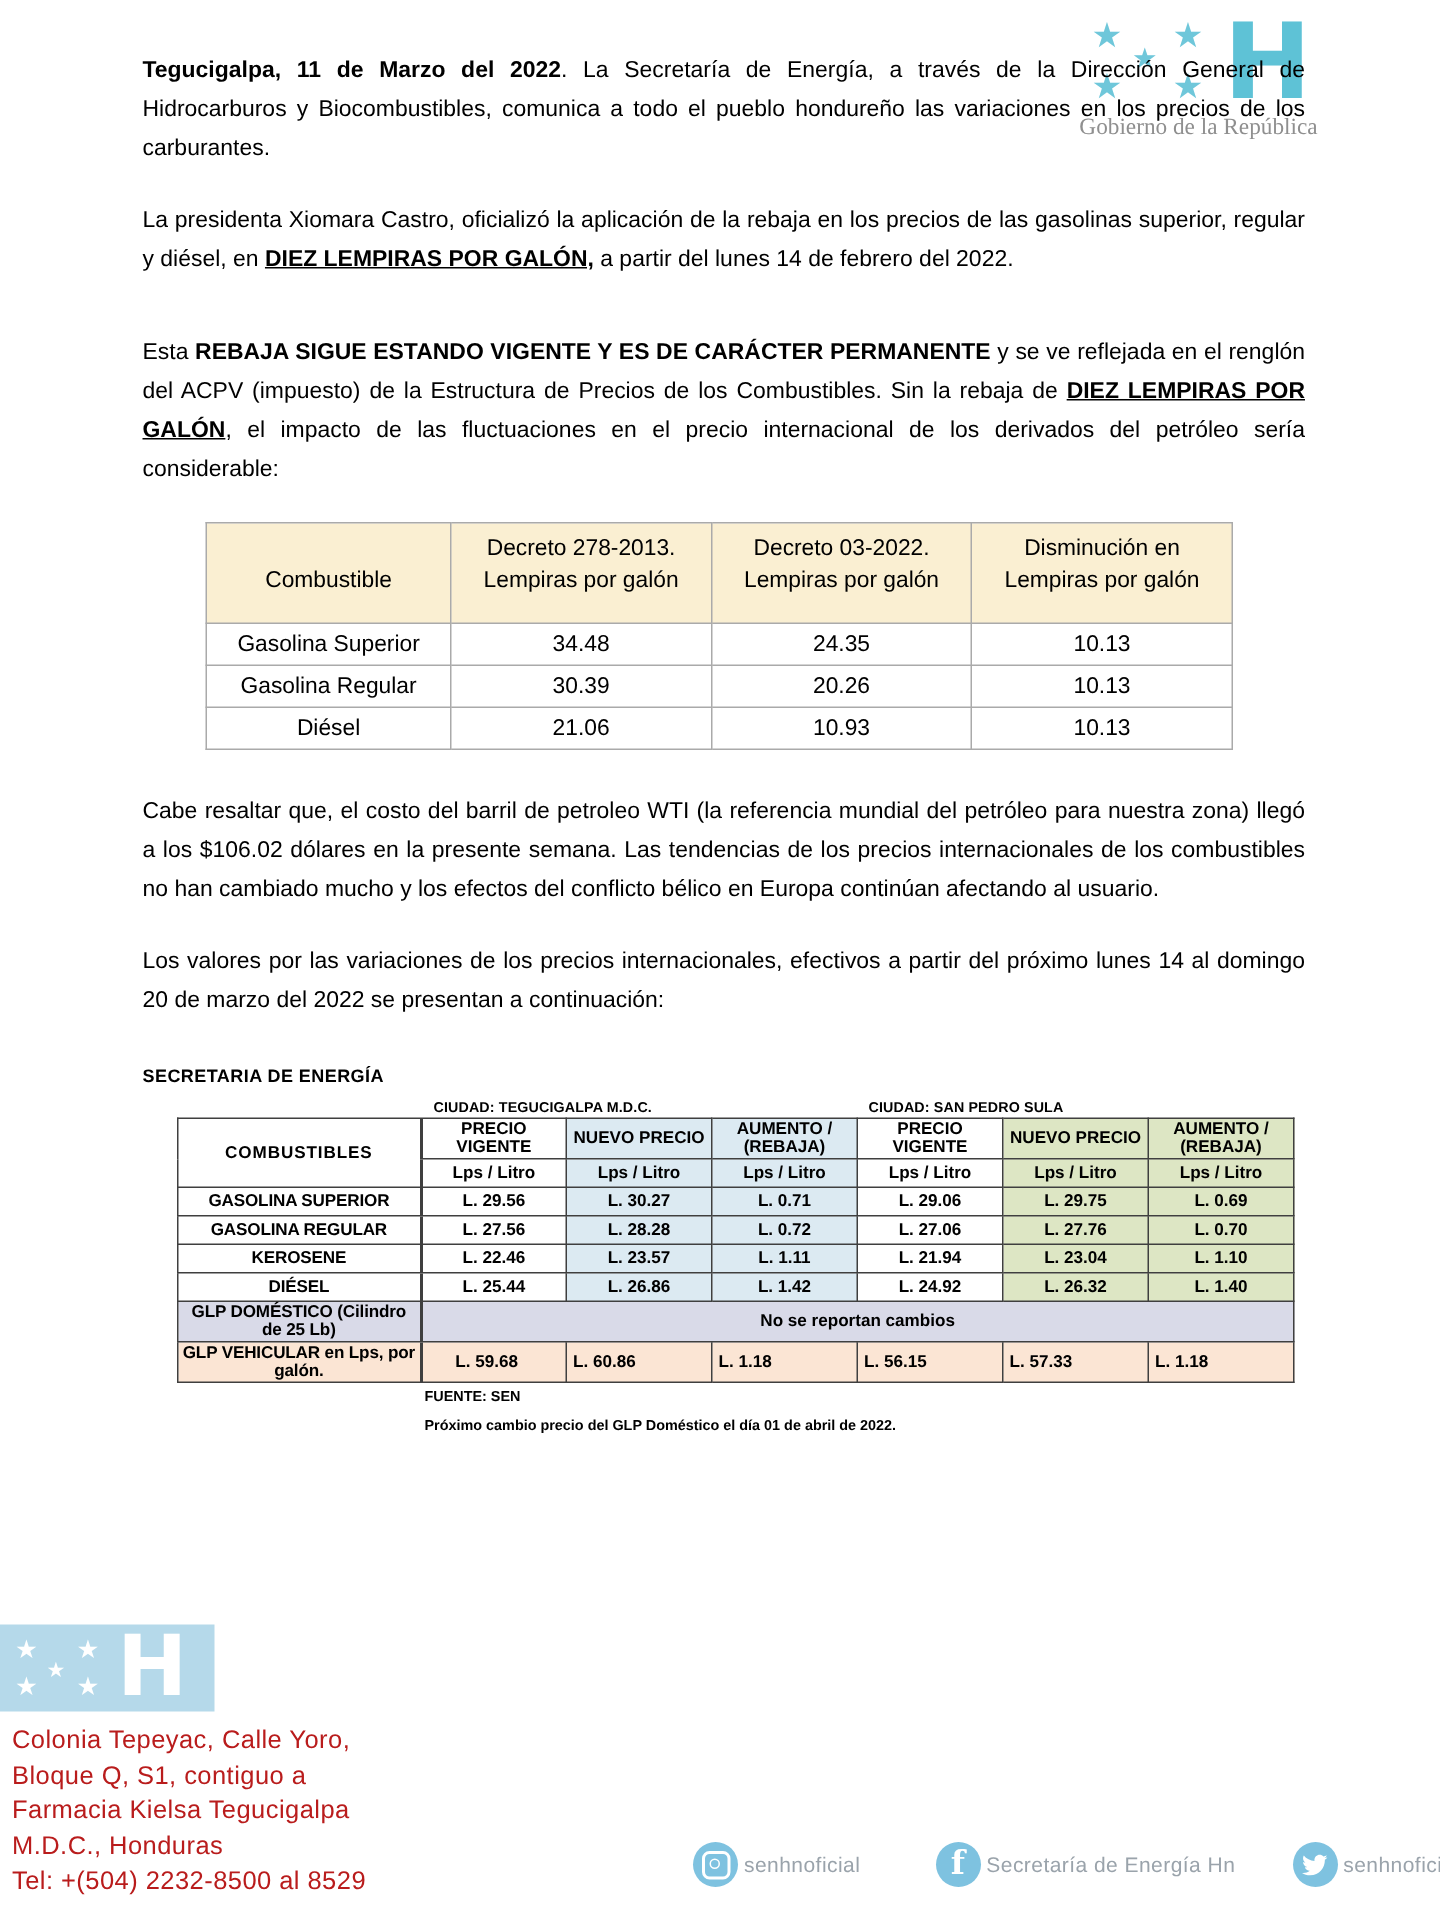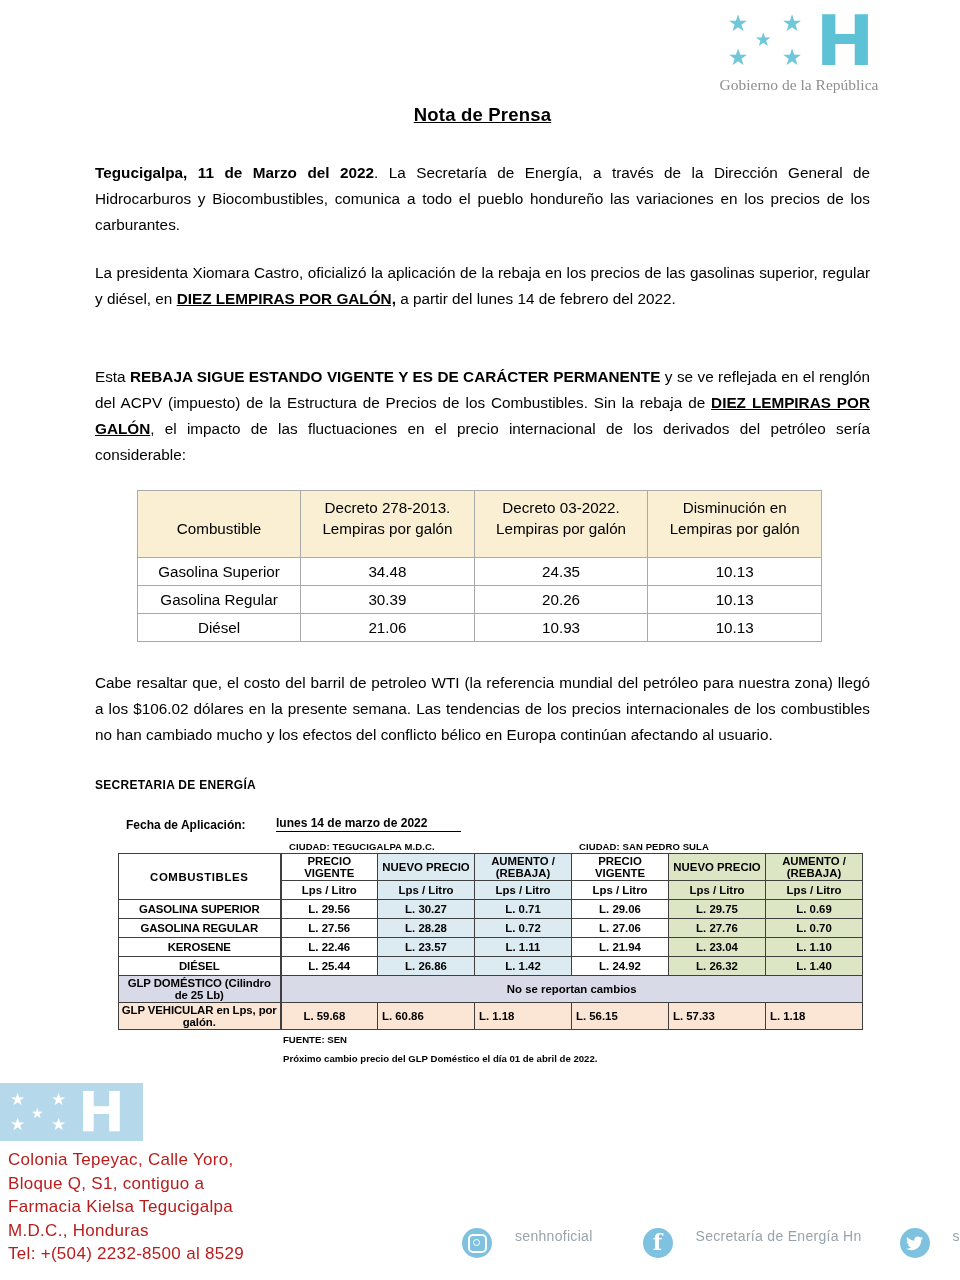--- a/index.html
+++ b/index.html
@@ -248,21 +248,22 @@
     position: absolute;
     left: 462px;
     top: 1228px;
     display: flex;
     align-items: center;
     gap: 0;
     width: 500px;
   }
   .soc {
     display: flex;
-    gap: 23px;
+    align-items: center;
+    gap: 4px;
   }
   .soc.ig { margin-right: 50px; }
   .soc.fb { margin-right: 38px; }
   .soc-icon {
     width: 30px;
     height: 30px;
     border-radius: 50%;
     background: #7ec2e0;
     display: flex;
     align-items: center;
@@ -303,31 +304,30 @@
       <span class="st s4">★</span>
       <span class="st s5">★</span>
     </div>
     <div class="logo-h">H</div>
   </div>
   <div class="logo-sub">Gobierno de la República</div>
 </div>
 
 <div class="doc">
 
-  <div class="title">Nota de Prensa</div>
 
   <p class="para p1">
     <b>Tegucigalpa, 11 de Marzo del 2022</b><span>. La Secretaría de Energía, a través de la Dirección General de Hidrocarburos y Biocombustibles, comunica a todo el pueblo hondureño las variaciones en los precios de los carburantes.</span>
   </p>
 
   <p class="para">
     <span>La presidenta Xiomara Castro, oficializó la aplicación de la rebaja en los precios de las gasolinas superior, regular y diésel, en </span><span class="u">DIEZ LEMPIRAS POR GALÓN,</span><span> a partir del lunes 14 de febrero del 2022.</span>
   </p>
 
-  <p class="para" style="margin-top:52px">
+  <p class="para" style="margin-top:36px">
     <span>Esta </span><b>REBAJA SIGUE ESTANDO VIGENTE Y ES DE CARÁCTER PERMANENTE</b><span> y se ve reflejada en el renglón del ACPV (impuesto) de la Estructura de Precios de los Combustibles. Sin la rebaja de </span><span class="u">DIEZ LEMPIRAS POR GALÓN</span><span>, el impacto de las fluctuaciones en el precio internacional de los derivados del petróleo sería considerable:</span>
   </p>
 
   <div class="tbl1-wrap">
     <table class="t1">
       <thead>
         <tr>
           <th class="first">Combustible</th>
           <th>
             <span>Decreto 278-2013.</span><br>
@@ -361,27 +361,24 @@
           <td>21.06</td>
           <td>10.93</td>
           <td>10.13</td>
         </tr>
       </tbody>
     </table>
   </div>
 
   <p class="para" style="margin-top:28px">Cabe resaltar que, el costo del barril de petroleo WTI (la referencia mundial del petróleo para nuestra zona) llegó a los $106.02 dólares en la presente semana. Las tendencias de los precios internacionales de los combustibles no han cambiado mucho y los efectos del conflicto bélico en Europa continúan afectando al usuario.</p>
 
+  <p class="para">Los valores por las variaciones de los precios internacionales, efectivos a partir del próximo lunes 14 al domingo 20 de marzo del 2022 se presentan a continuación:</p>
 
   <div class="sen-title">SECRETARIA DE ENERGÍA</div>
 
-  <div class="fecha-row">
-    <span class="fecha-label">Fecha de Aplicación:</span>
-    <span class="fecha-value">lunes 14 de marzo de 2022</span>
-  </div>
 
   <div class="cities">
     <span class="city-a">CIUDAD: TEGUCIGALPA M.D.C.</span>
     <span class="city-b">CIUDAD: SAN PEDRO SULA</span>
   </div>
 
   <div class="t2-wrap">
     <table class="t2">
       <colgroup>
         <col class="col-name">

